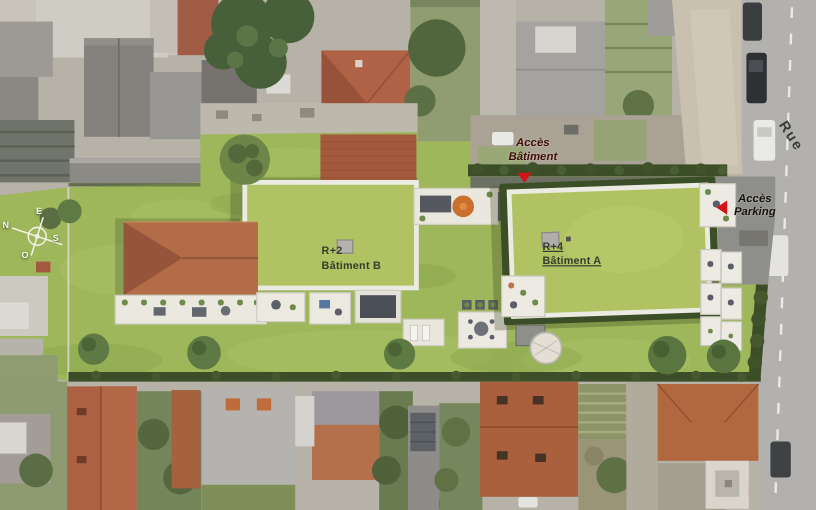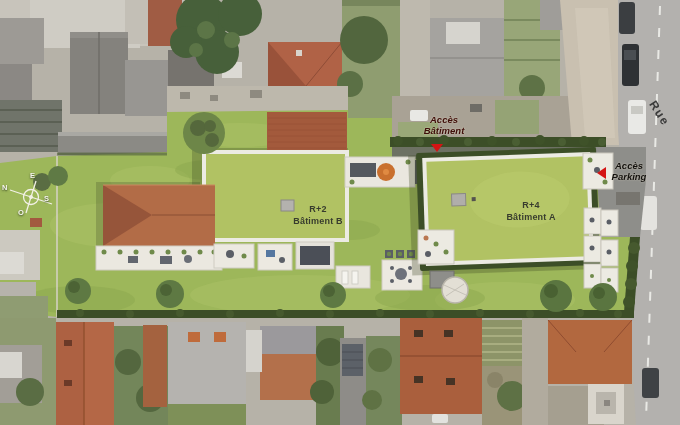--- a/index.html
+++ b/index.html
@@ -3,25 +3,25 @@
 <meta charset="utf-8">
 <style>
   html,body{margin:0;padding:0;background:#888;}
   .stage{
     position:relative;width:680px;height:425px;overflow:hidden;
     font-family:"Liberation Sans",sans-serif;background:#b6b2a8;
   }
   .stage svg{position:absolute;left:0;top:0;}
   .lbl{position:absolute;pointer-events:none;}
   .building-label{
-    text-align:center;color:#383c2e;font-size:9px;line-height:11.5px;
+    color:#383c2e;font-size:9px;line-height:11.5px;
     font-weight:600;letter-spacing:.2px;
   }
   #lbl-b{left:268px;top:204px;width:100px;}
-  #lbl-a{left:481px;top:200px;width:100px;}
+  #lbl-a{left:452px;top:200px;width:100px;text-decoration:underline;}
   .access-label{
     text-align:center;font-weight:700;font-size:9.5px;line-height:11px;
     text-shadow:0 0 2px rgba(236,228,208,.65);
     font-style:italic;
   }
   #lbl-access-building{left:403px;top:114px;width:82px;color:#3f0e09;}
   #lbl-access-parking{left:606px;top:160px;width:46px;color:#13110e;}
   .compass-letter{
     position:absolute;color:#f6f5ee;font-size:7.5px;font-weight:700;
     text-shadow:0 1px 2px rgba(40,50,28,.85);pointer-events:none;

